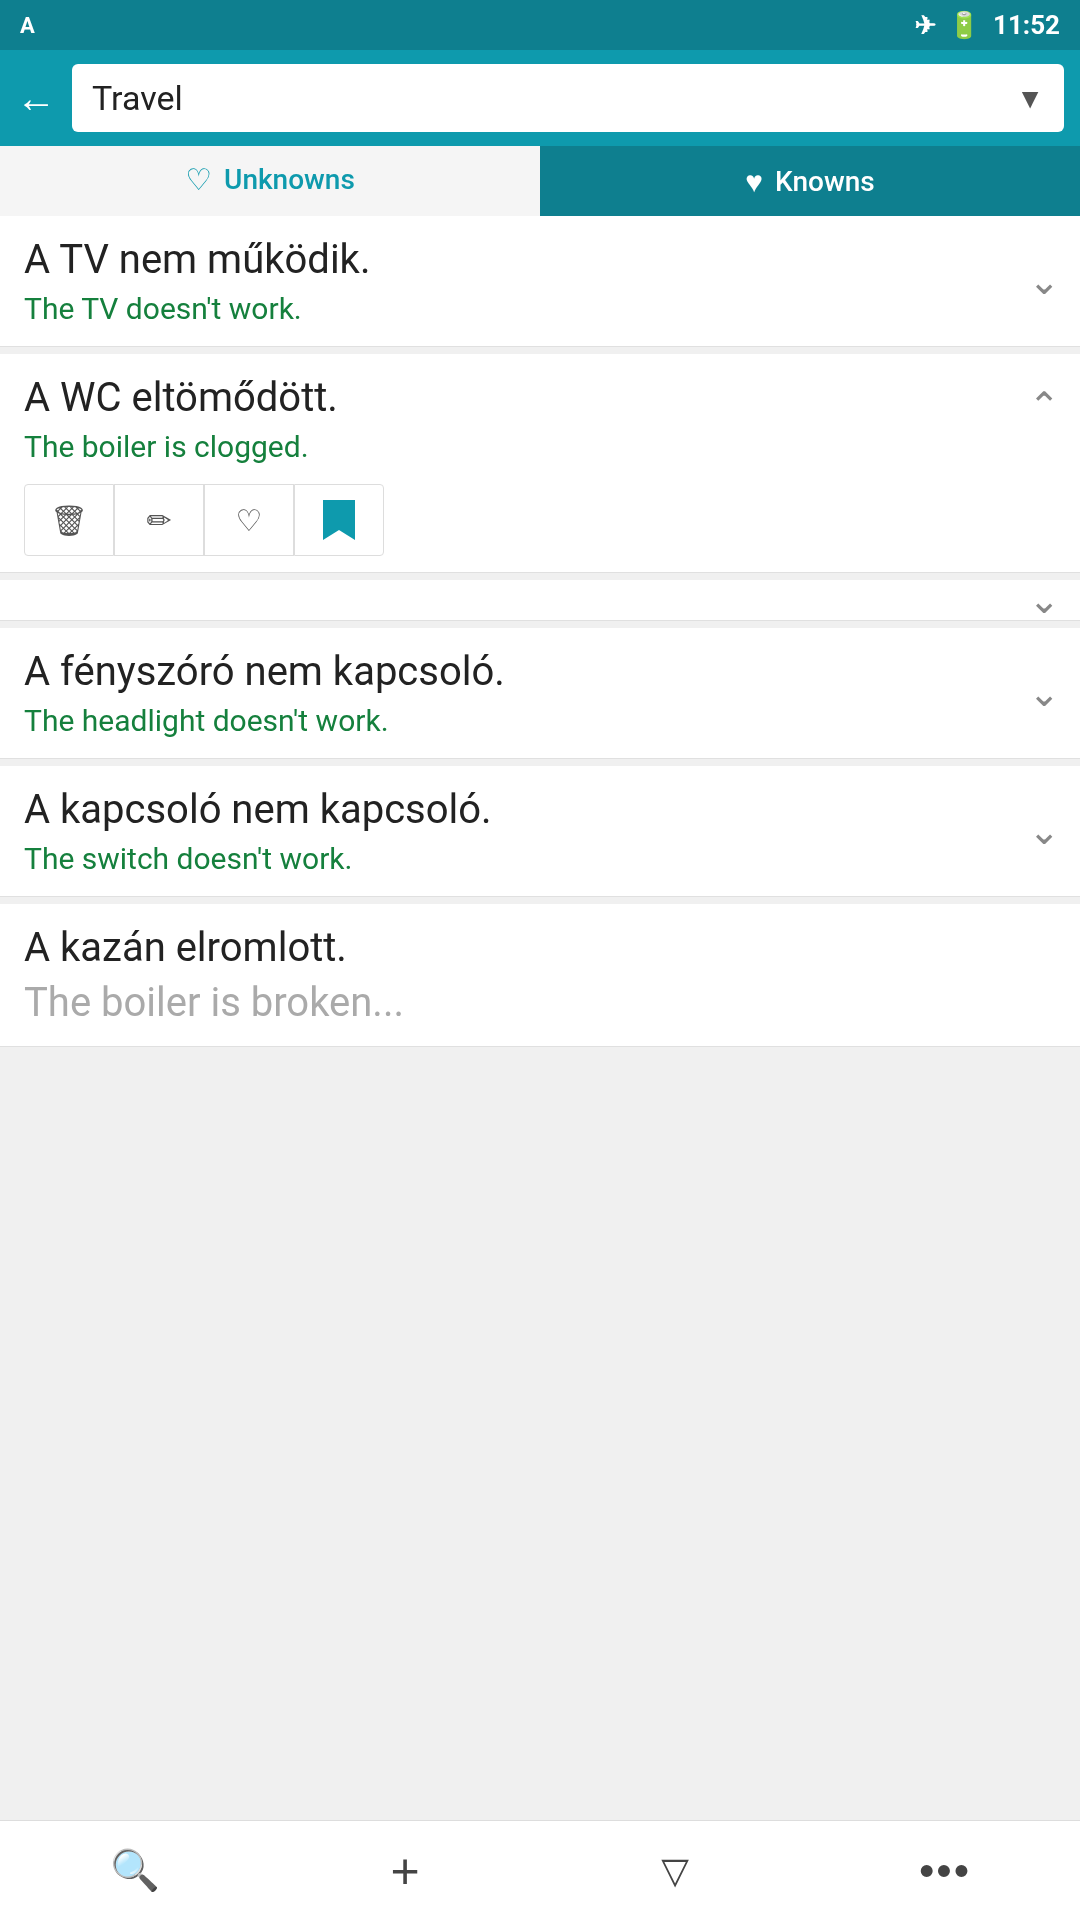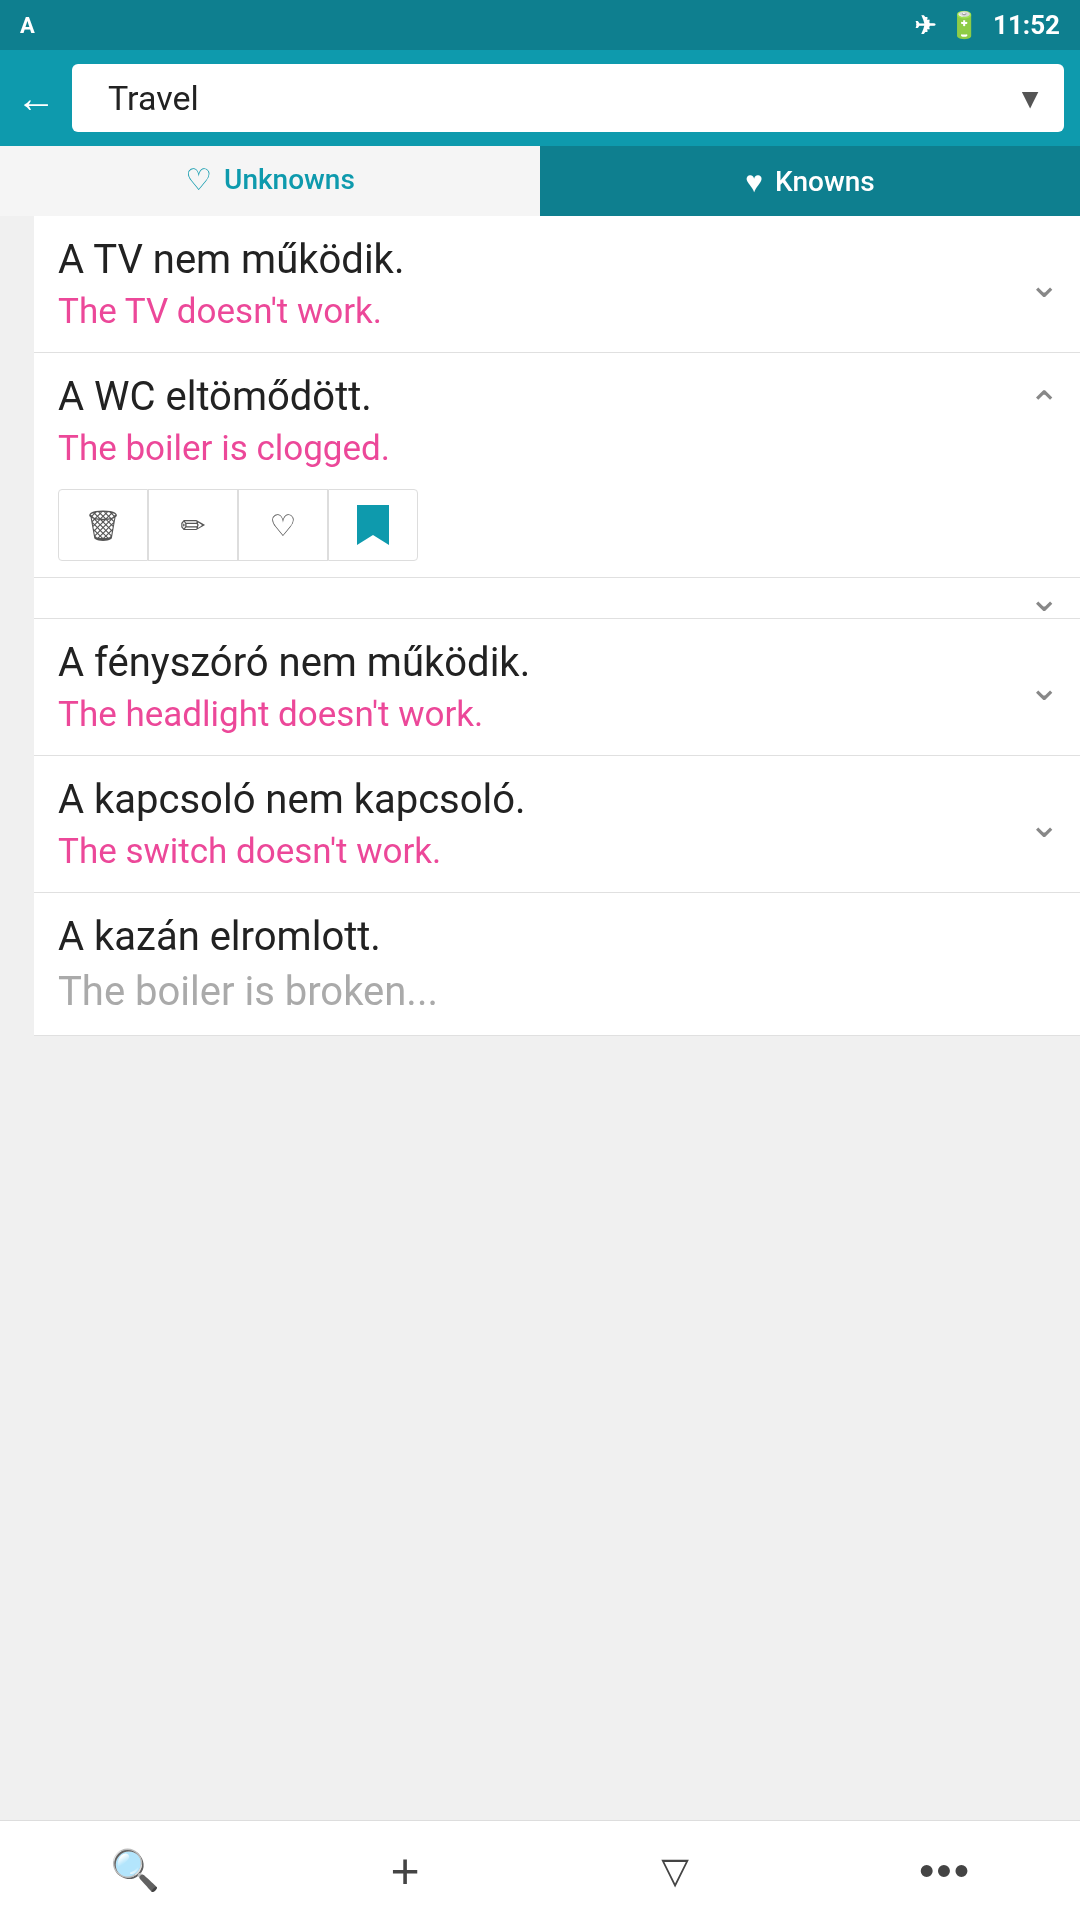--- a/index.html
+++ b/index.html
@@ -56,21 +56,20 @@
       background: white;
       border-radius: 6px;
       display: flex;
       align-items: center;
       padding: 14px 20px;
       justify-content: space-between;
     }
     .dropdown-label {
       font-size: 34px;
       color: #222;
-      margin-left: 16px;
     }
     .dropdown-arrow {
       font-size: 28px;
       color: #555;
     }
 
     
     .tab-bar {
       display: flex;
       height: 70px;
@@ -97,40 +96,39 @@
     .tab-heart {
       font-size: 30px;
     }
 
     
     .phrase-list {
       flex: 1;
       background: #f0f0f0;
       display: flex;
       flex-direction: column;
-      gap: 0;
-      margin-left: 34px;
+      gap: 7px;
     }
 
     .phrase-card {
       background: white;
       padding: 20px 24px;
       position: relative;
       border-bottom: 1px solid #e0e0e0;
     }
 
     .phrase-foreign {
       font-size: 40px;
       color: #222;
       font-weight: 400;
       margin-bottom: 8px;
     }
     .phrase-translation {
-      font-size: 35px;
-      color: #ec4899;
+      font-size: 30px;
+      color: #15803d;
       font-weight: 400;
     }
 
     .chevron-btn {
       position: absolute;
       right: 20px;
       top: 50%;
       transform: translateY(-50%);
       font-size: 38px;
       color: #888;
@@ -251,21 +249,21 @@
       </button>
     </div>
     <button class="chevron-btn" style="top:30px; transform:none;">⌃</button>
   </div>
 
   <div class="phrase-card">
     <button class="chevron-btn">⌄</button>
   </div>
 
   <div class="phrase-card">
-    <div class="phrase-foreign">A fényszóró nem működik.</div>
+    <div class="phrase-foreign">A fényszóró nem kapcsoló.</div>
     <div class="phrase-translation">The headlight doesn't work.</div>
     <button class="chevron-btn">⌄</button>
   </div>
 
   <div class="phrase-card">
     <div class="phrase-foreign">A kapcsoló nem kapcsoló.</div>
     <div class="phrase-translation">The switch doesn't work.</div>
     <button class="chevron-btn">⌄</button>
   </div>
 

